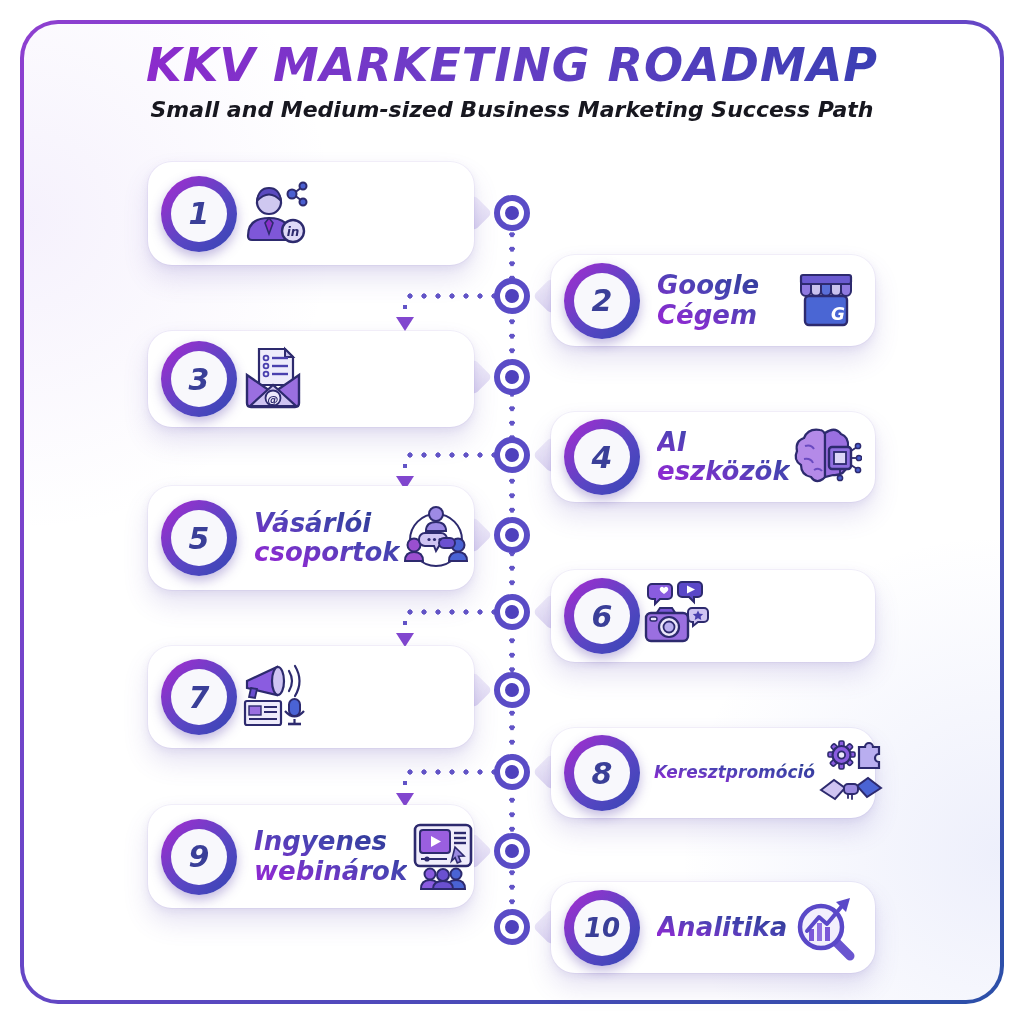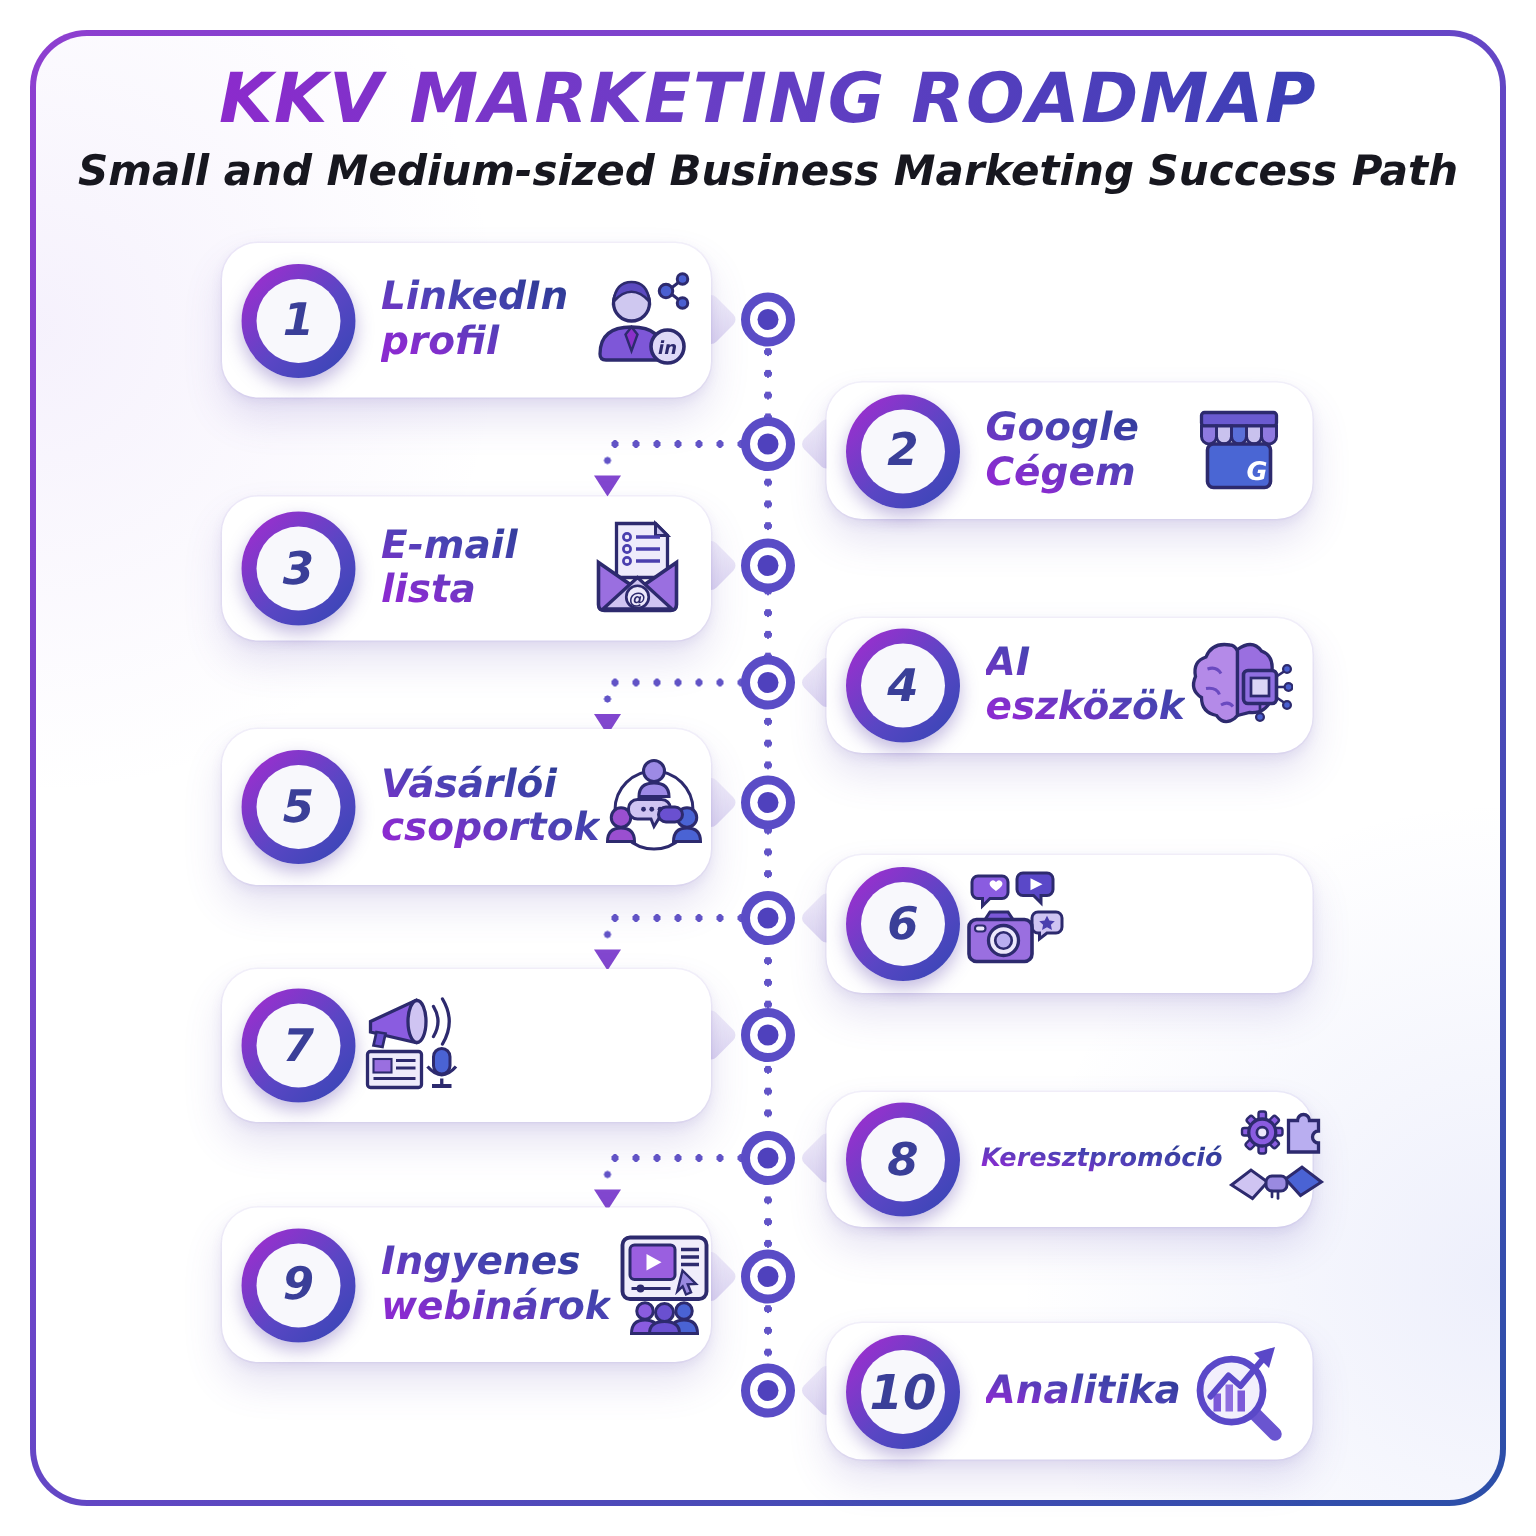--- a/index.html
+++ b/index.html
@@ -15,21 +15,21 @@
             radial-gradient(circle at 100% 85%, rgba(110,125,225,.12), transparent 25%),
             #ffffff; }
 
   
   .title{ position:absolute; top:38px; left:0; width:100%; text-align:center;
           font-size:46px; font-weight:bold; letter-spacing:1px;
           background:linear-gradient(90deg,#9b22cf 0%,#6a3ec6 45%,#2b3fae 100%);
           -webkit-background-clip:text; background-clip:text; color:transparent;
           -webkit-text-fill-color:transparent; z-index:4; }
   .subtitle{ position:absolute; top:97px; left:0; width:100%; text-align:center;
-          font-size:28px; font-weight:600; color:#17171f; z-index:4; }
+          font-size:22px; font-weight:600; color:#17171f; z-index:4; }
 
   
   .timeline-line{ position:absolute; left:508px; top:213px; width:8px; height:716px; z-index:1;
           background-image:radial-gradient(circle 2.7px at 4px 7px,#6254c7 97%,transparent 100%);
           background-size:8px 14.5px; }
   .node{ position:absolute; left:494px; width:36px; height:36px; border-radius:50%;
           border:6px solid #5a4cc6; background:#fff; z-index:2;
           display:flex; align-items:center; justify-content:center; }
   .node-core{ width:14px; height:14px; border-radius:50%; background:#4f41bd; }
 
@@ -139,22 +139,20 @@
   <div class="chev" style="left:538px;top:599px"></div>
   <div class="chev" style="left:461px;top:677px"></div>
   <div class="chev" style="left:538px;top:759px"></div>
   <div class="chev" style="left:461px;top:838px"></div>
   <div class="chev" style="left:538px;top:914px"></div>
 
   <div class="card" style="left:148px;top:162px;width:326px;height:103px">
     <div class="badge">
         <span class="badge-inner">1</span>
       </div>
-    <div class="step-label">LinkedIn
-profil</div>
     <div class="icon">
       <svg viewBox="0 0 72 72">
         <path d="M11 58 Q11 40 32 40 Q53 40 53 58 Q53 62 49 62 L15 62 Q11 62 11 58Z" fill="#7e57d8" stroke="#2d2a6e" stroke-width="2.2"></path>
         <circle cx="32" cy="24" r="12" fill="#cfc8f0" stroke="#2d2a6e" stroke-width="2.2"></circle>
         <path d="M20 23 Q21.5 10 32 10 Q42.5 10 44 23 Q38 16.5 32 16.5 Q26 16.5 20 23Z" fill="#5b4ac0" stroke="#2d2a6e" stroke-width="1.8"></path>
         <path d="M32 40 L28 45 L32 56 L36 45Z" fill="#8a30c9" stroke="#2d2a6e" stroke-width="1.6"></path>
         <line x1="56" y1="16" x2="65" y2="9" stroke="#2d2a6e" stroke-width="2"></line>
         <line x1="56" y1="16" x2="65" y2="23" stroke="#2d2a6e" stroke-width="2"></line>
         <circle cx="55" cy="16" r="4.5" fill="#4a5fd0" stroke="#2d2a6e" stroke-width="2"></circle>
         <circle cx="66" cy="8" r="3.5" fill="#4a5fd0" stroke="#2d2a6e" stroke-width="2"></circle>
@@ -182,21 +180,20 @@
         <rect x="15" y="31" width="42" height="29" rx="4" fill="#4a66d4" stroke="#2d2a6e" stroke-width="2.4"></rect>
         <text x="48" y="55" text-anchor="middle" font-size="17" font-weight="bold" fill="#ffffff">G</text>
       </svg>
     </div>
   </div>
 
   <div class="card" style="left:148px;top:331px;width:326px;height:96px">
     <div class="badge">
         <span class="badge-inner">3</span>
       </div>
-    <div class="step-label">E-mail lista</div>
     <div class="icon">
       <svg viewBox="0 0 72 72">
         <path d="M22 6 h26 l8 8 v28 h-34 Z" fill="#eeebfb" stroke="#2d2a6e" stroke-width="2.2"></path>
         <path d="M48 6 l8 8 h-8 Z" fill="#c9c2ee" stroke="#2d2a6e" stroke-width="2"></path>
         <circle cx="29" cy="15" r="2.4" fill="none" stroke="#4a3fae" stroke-width="1.8"></circle>
         <circle cx="29" cy="23" r="2.4" fill="none" stroke="#4a3fae" stroke-width="1.8"></circle>
         <circle cx="29" cy="31" r="2.4" fill="none" stroke="#4a3fae" stroke-width="1.8"></circle>
         <line x1="35" y1="15" x2="51" y2="15" stroke="#4a3fae" stroke-width="2.4"></line>
         <line x1="35" y1="23" x2="51" y2="23" stroke="#4a3fae" stroke-width="2.4"></line>
         <line x1="35" y1="31" x2="51" y2="31" stroke="#4a3fae" stroke-width="2.4"></line>
@@ -356,21 +353,21 @@
           <path d="M40 68 Q40 59 49 59 Q58 59 58 68 Z" fill="#4a63d4"></path>
           <circle cx="36" cy="54" r="6" fill="#6a50d0"></circle>
           <path d="M26 68 Q26 60 36 60 Q46 60 46 68 Z" fill="#6a50d0"></path>
         </g>
       </svg>
     </div>
   </div>
 
   <div class="card" style="left:551px;top:882px;width:324px;height:91px">
     <div class="badge">
-        <span class="badge-inner" style="font-size:32px">10</span>
+        <span class="badge-inner" style="font-size:26px">10</span>
       </div>
     <div class="step-label">Analitika</div>
     <div class="icon">
       <svg viewBox="0 0 72 72">
         <line x1="46" y1="50" x2="60" y2="64" stroke="#6a55d0" stroke-width="9" stroke-linecap="round"></line>
         <circle cx="31" cy="35" r="21" fill="#f2effc" stroke="#5a48c8" stroke-width="4.5"></circle>
         <rect x="19" y="37" width="5" height="12" fill="#7b58d8"></rect>
         <rect x="27" y="31" width="5" height="18" fill="#8f6fe0"></rect>
         <rect x="35" y="35" width="5" height="14" fill="#7b58d8"></rect>
         <path d="M17 39 L29 25 L37 32 L52 14" fill="none" stroke="#5a48c8" stroke-width="4" stroke-linecap="round" stroke-linejoin="round"></path>

